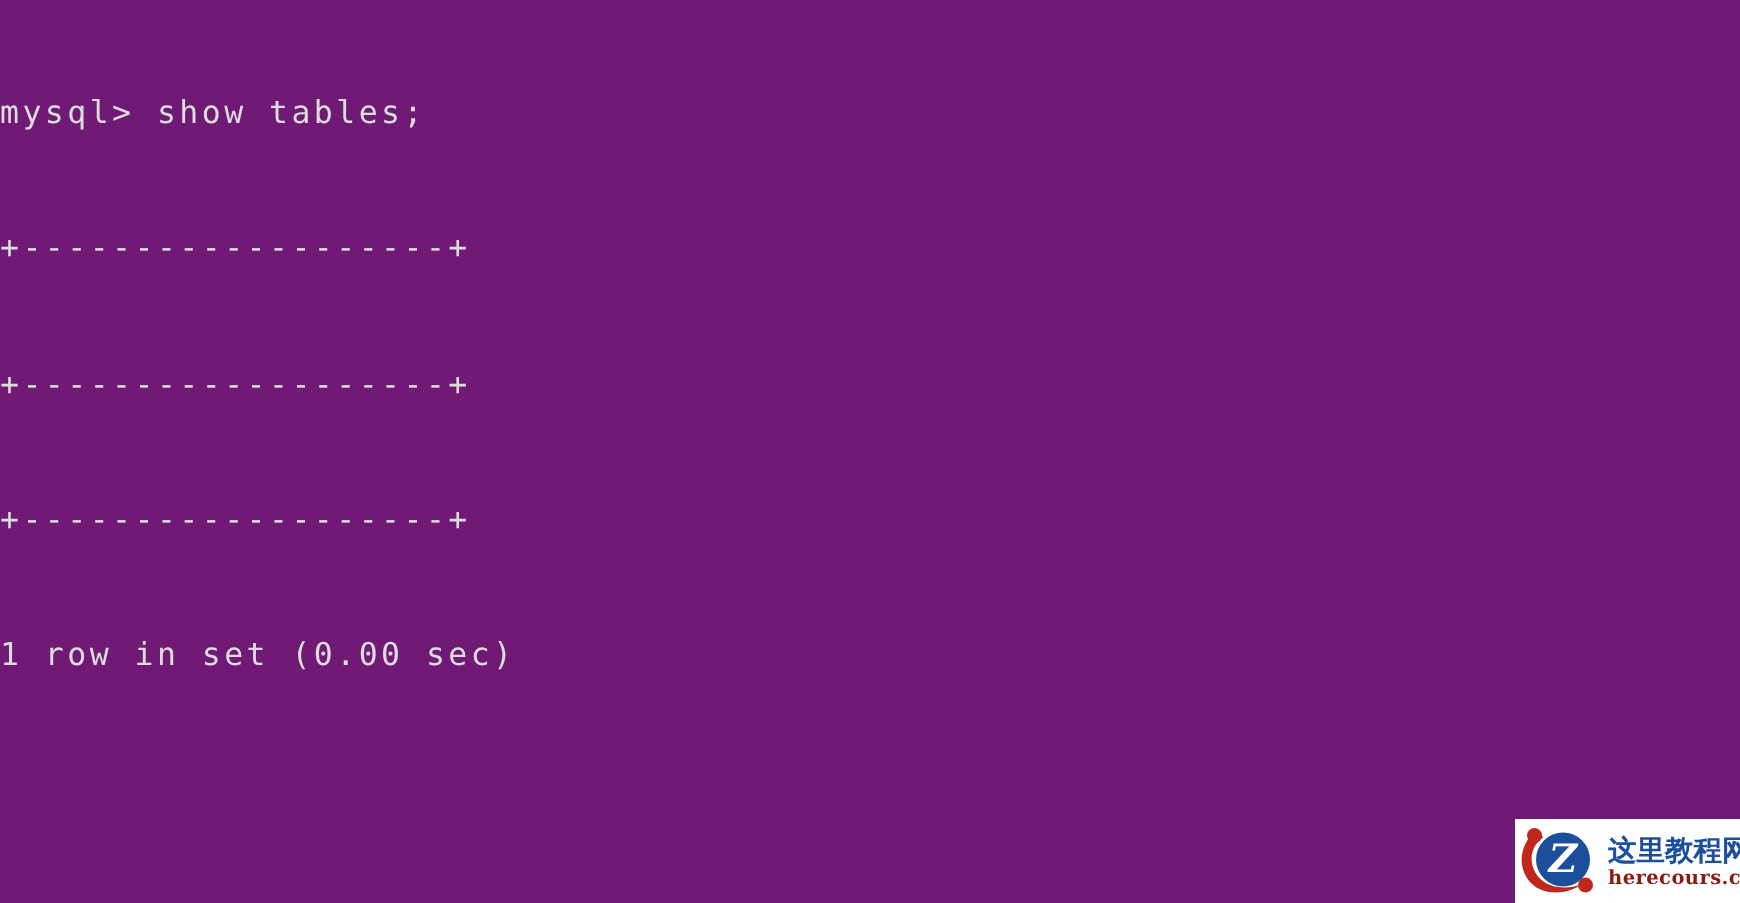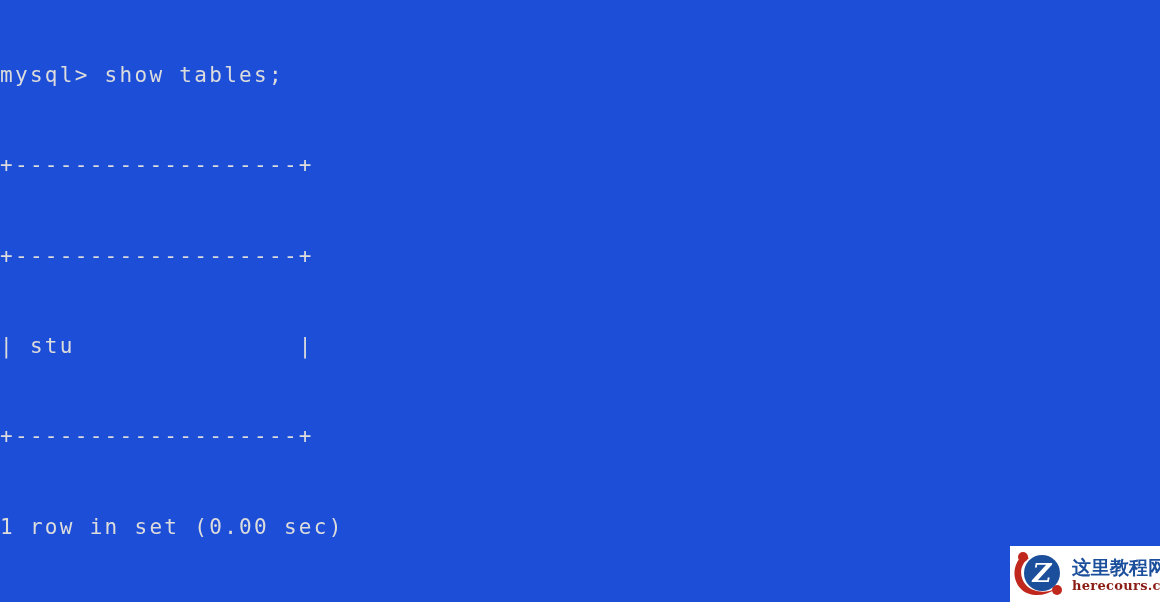--- a/index.html
+++ b/index.html
@@ -4,21 +4,21 @@
 <style>
   html, body {
     margin: 0;
     padding: 0;
     background: #00265c;
   }
   #screen {
     position: relative;
     width: 1160px;
     height: 602px;
-    background: #1d4ed8;
+    background: #701a75;
     overflow: hidden;
   }
   #terminal {
     position: absolute;
     left: 0;
     top: 0;
     width: 1160px;
     padding: 0;
     font-family: "DejaVu Serif", "Liberation Serif", serif;
     font-size: 23px;
@@ -105,21 +105,20 @@
 </style>
 </head>
 <body>
 
 <div id="screen">
 
   <div id="terminal">
     <div class="line">mysql&gt; show tables;</div>
     <div class="line">+-------------------+</div>
     <div class="line">+-------------------+</div>
-    <div class="line">| stu               |</div>
     <div class="line">+-------------------+</div>
     <div class="line">1 row in set (0.00 sec)</div>
     
     
     
     
     
     
     
     

